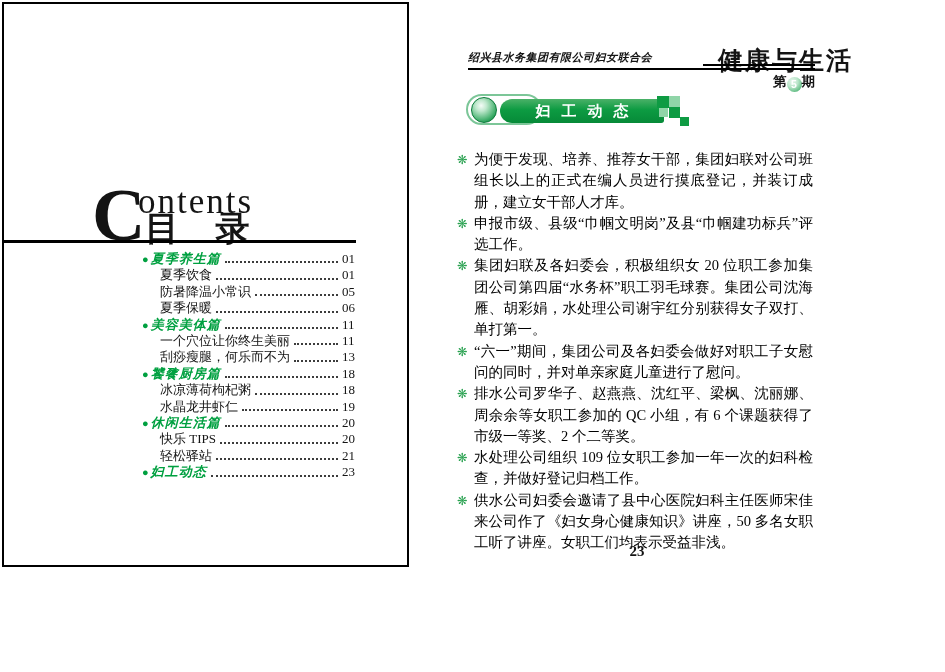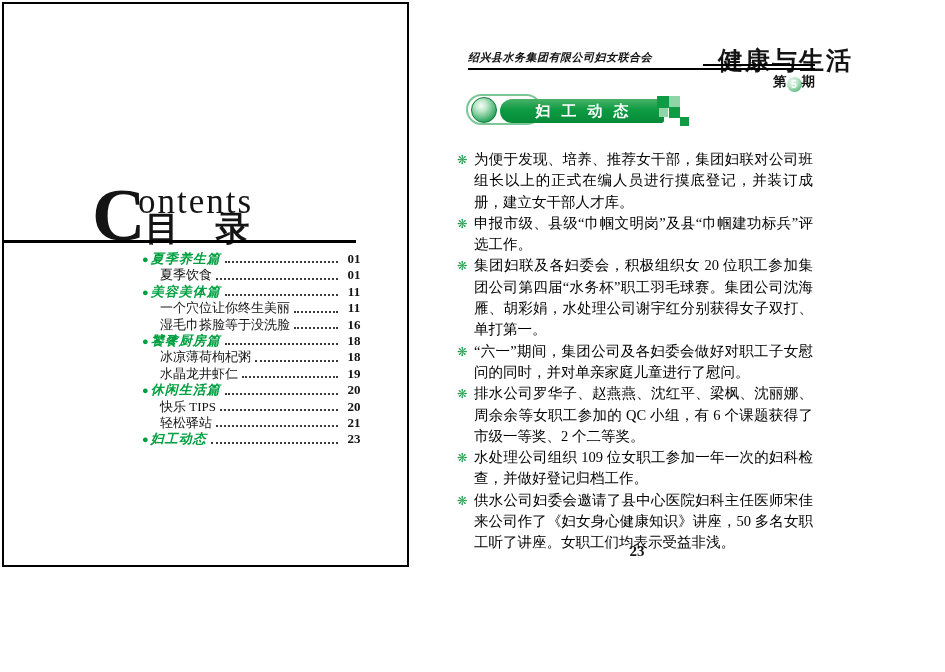--- a/index.html
+++ b/index.html
@@ -17,21 +17,21 @@
              font-weight:bold;letter-spacing:14px;}
   .title-rule{position:absolute;left:0;top:236px;width:352px;height:3px;background:#000;}
 
   .toc{position:absolute;left:138px;top:247px;width:224px;margin:0;padding:0;list-style:none;}
   .toc li{display:flex;height:16.42px;}
   .toc .dot{color:#00a040;font-size:11px;line-height:16.42px;margin-right:2px;}
   .toc .lbl{line-height:16.42px;font-size:13px;white-space:nowrap;}
   .toc li.section .lbl{color:#00a040;font-weight:bold;font-style:italic;font-size:13px;letter-spacing:1px;}
   .toc li.sub{padding-left:18px;}
   .toc .leader{flex:1;border-bottom:2px dotted #3c3c3c;margin:0 4px 4px 4px;align-self:flex-end;min-width:12px;}
-  .toc .pg{width:24px;text-align:center;line-height:16.42px;font-size:13px;font-weight:700;}
+  .toc .pg{width:24px;text-align:left;line-height:16.42px;font-size:13px;font-weight:400;}
 
   
   .right-page{position:absolute;left:437px;top:0;width:470px;height:496px;}
   .org-name{position:absolute;left:31px;top:50px;font-style:italic;font-weight:bold;
             font-size:11px;letter-spacing:0.5px;white-space:nowrap;}
   .masthead{position:absolute;left:281px;top:44px;font-family:"Liberation Sans",sans-serif;
             font-weight:bold;font-size:25px;letter-spacing:2px;white-space:nowrap;}
   .rule-long{position:absolute;left:31px;top:68px;width:347px;height:2px;background:#000;}
   .rule-title{position:absolute;left:266px;top:64px;width:112px;height:2px;background:#000;}
   .issue{position:absolute;left:264px;top:73px;width:114px;text-align:right;
@@ -80,35 +80,45 @@
         <span class="dot">●</span>
         <span class="lbl">夏季养生篇</span>
         <span class="leader"></span>
         <span class="pg">01</span>
       </li>
       <li class="sub">
         <span class="lbl">夏季饮食</span>
         <span class="leader"></span>
         <span class="pg">01</span>
       </li>
+      <li class="sub">
+        <span class="lbl">防暑降温小常识</span>
+        <span class="leader"></span>
+        <span class="pg">05</span>
+      </li>
+      <li class="sub">
+        <span class="lbl">夏季保暖</span>
+        <span class="leader"></span>
+        <span class="pg">06</span>
+      </li>
       <li class="section">
         <span class="dot">●</span>
         <span class="lbl">美容美体篇</span>
         <span class="leader"></span>
         <span class="pg">11</span>
       </li>
       <li class="sub">
         <span class="lbl">一个穴位让你终生美丽</span>
         <span class="leader"></span>
         <span class="pg">11</span>
       </li>
       <li class="sub">
-        <span class="lbl">湿毛巾搽脸等于没洗脸</span>
-        <span class="leader"></span>
-        <span class="pg">16</span>
+        <span class="lbl">刮痧瘦腿，何乐而不为</span>
+        <span class="leader"></span>
+        <span class="pg">13</span>
       </li>
       <li class="section">
         <span class="dot">●</span>
         <span class="lbl">饕餮厨房篇</span>
         <span class="leader"></span>
         <span class="pg">18</span>
       </li>
       <li class="sub">
         <span class="lbl">冰凉薄荷枸杞粥</span>
         <span class="leader"></span>

